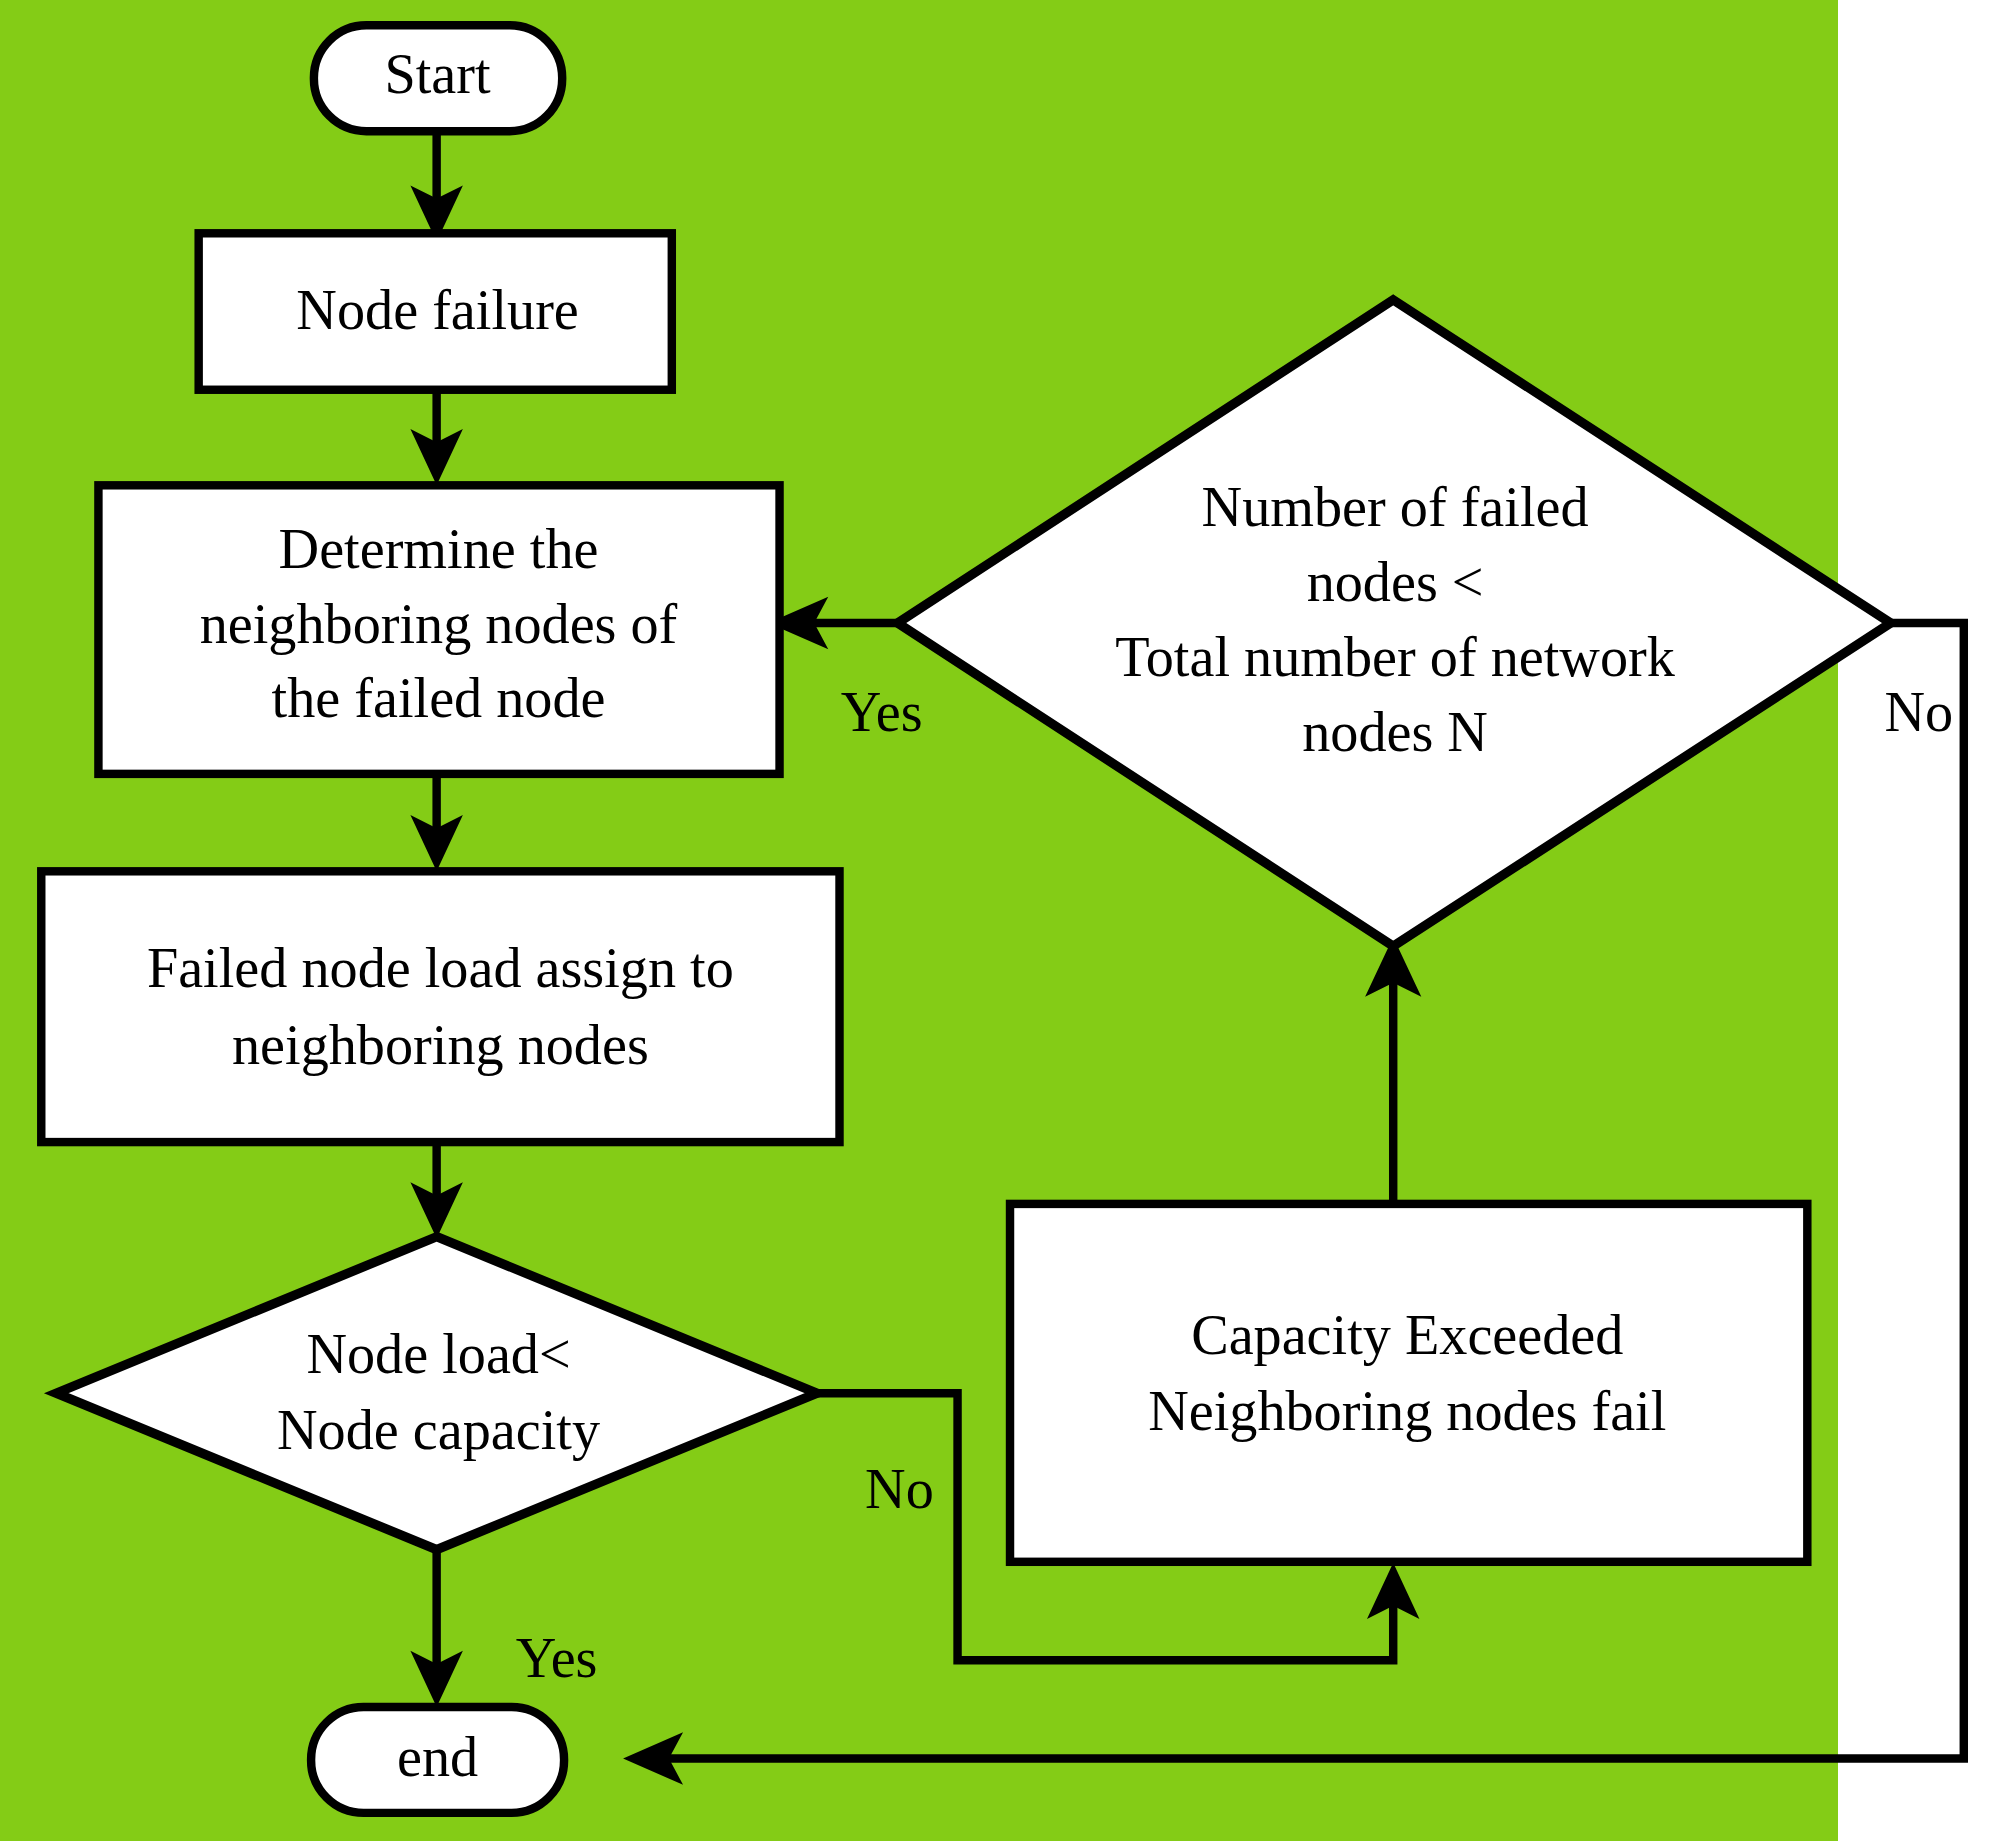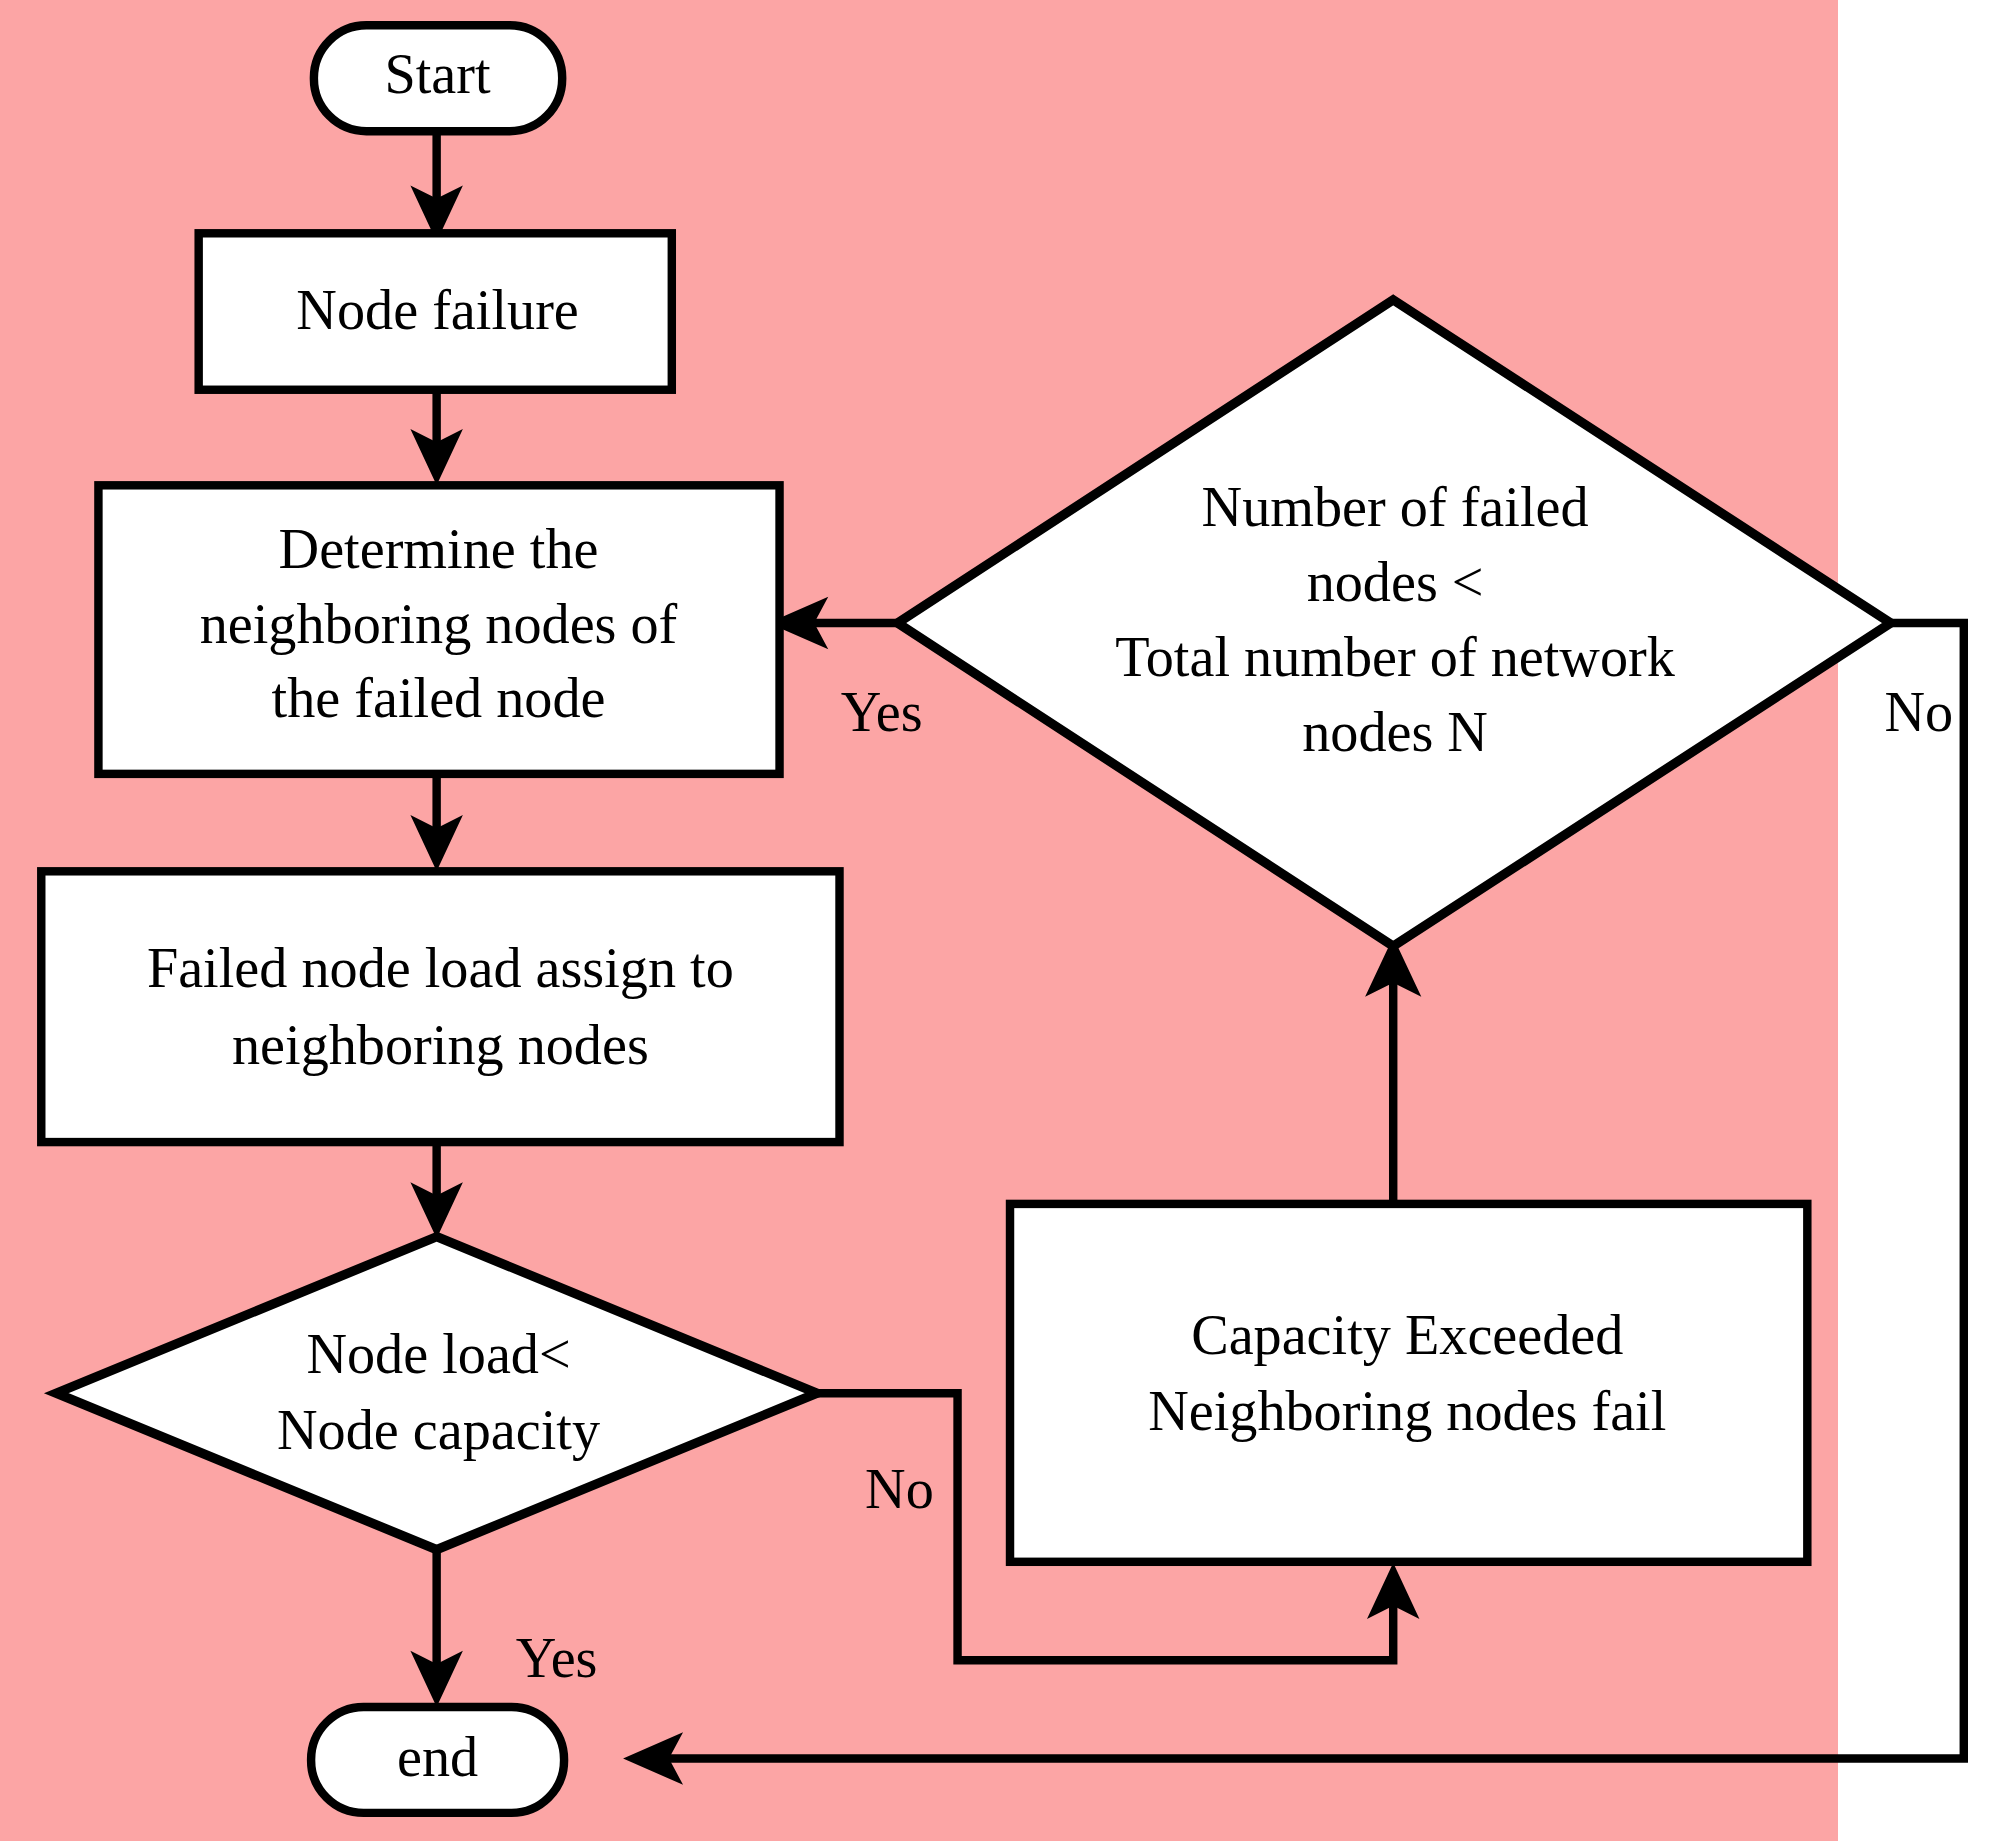--- a/index.html
+++ b/index.html
@@ -10,21 +10,21 @@
   body {
     width: 1991px;
     height: 1841px;
     font-family: "Liberation Serif", "DejaVu Serif", serif;
     overflow: hidden;
   }
   #flowchart-root {
     position: relative;
     width: 1838px;
     height: 1841px;
-    background: #fca5a5;
+    background: #84cc16;
   }
   svg.fc {
     display: block;
     width: 1991px;
     height: 1841px;
   }
   .shape {
     fill: #ffffff;
     stroke: #000000;
     stroke-width: 9;

